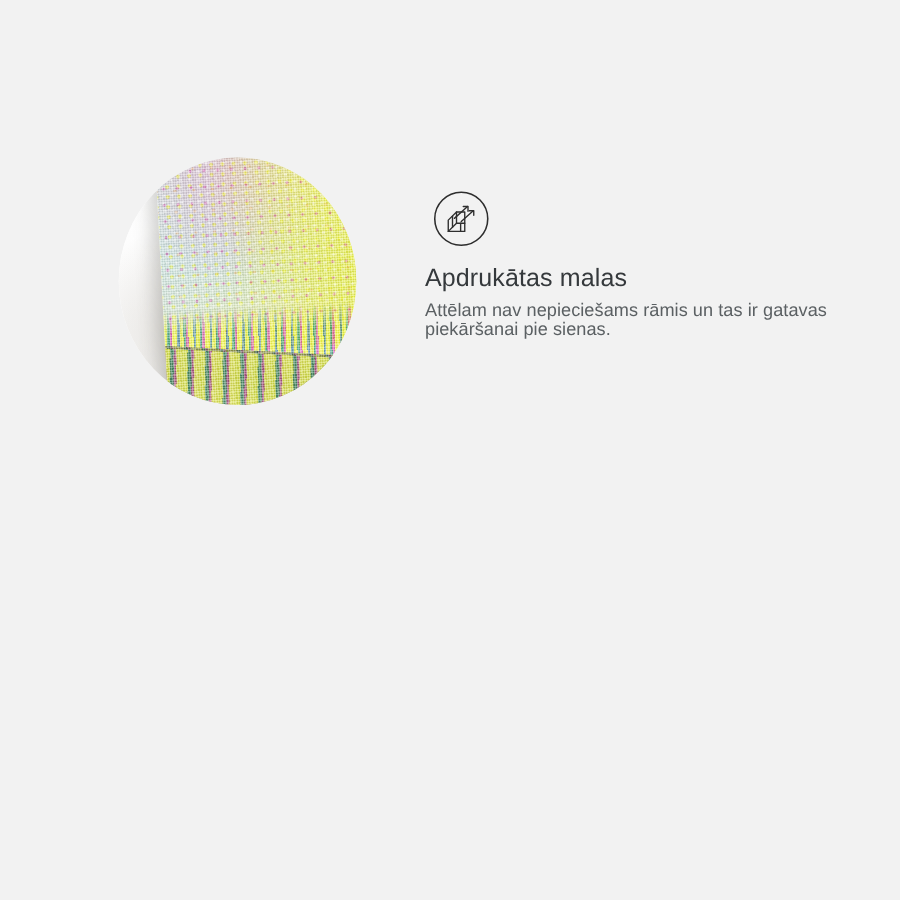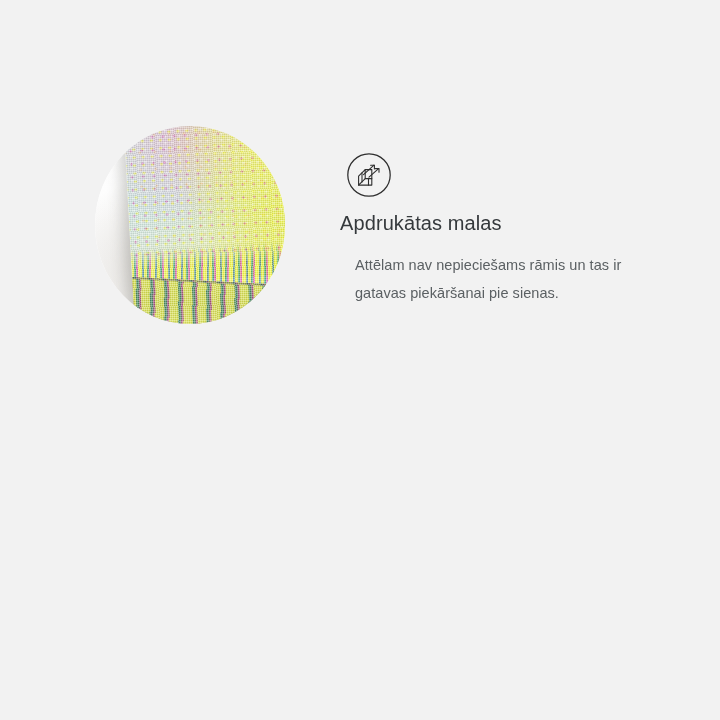--- a/index.html
+++ b/index.html
@@ -161,23 +161,23 @@
   .feature-title {
     margin: 0 0 6px 0;
     font-size: 20px;
     line-height: 26px;
     font-weight: 400;
     color: #35393c;
     letter-spacing: .1px;
   }
 
   .feature-body {
-    margin: 15px;
+    margin: 0;
     font-size: 14.5px;
-    line-height: 28px;
+    line-height: 15px;
     font-weight: 400;
     color: #5b6063;
     letter-spacing: .05px;
     max-width: 340px;
   }
 </style>
 </head>
 <body>
 
 <div class="page">

